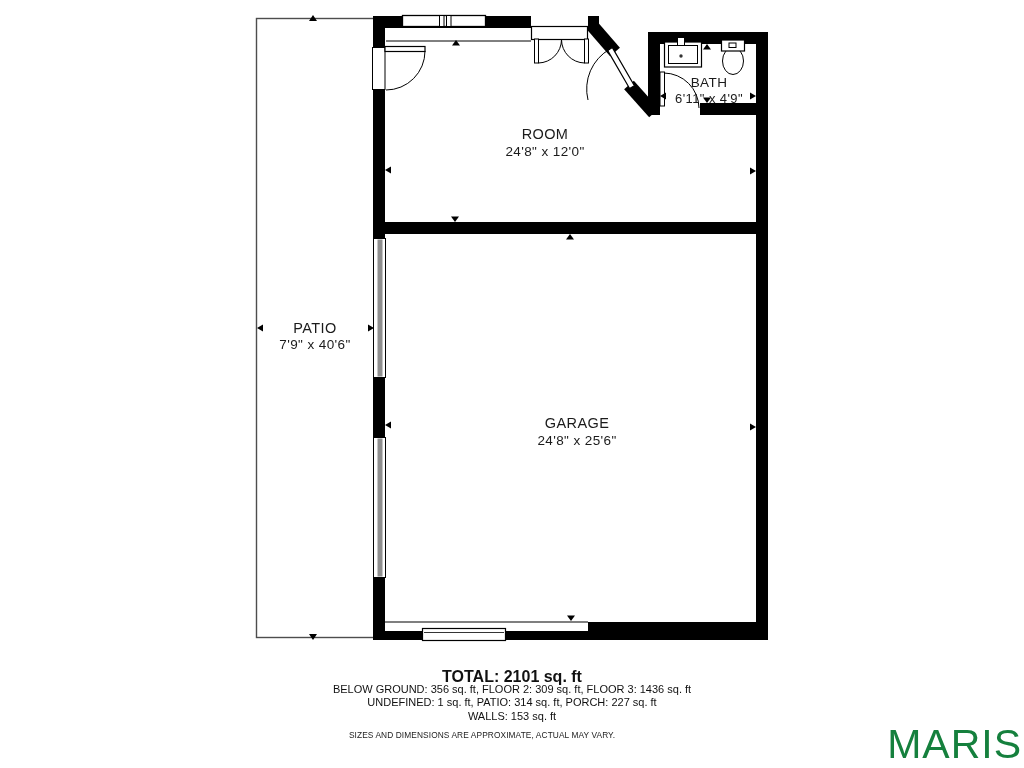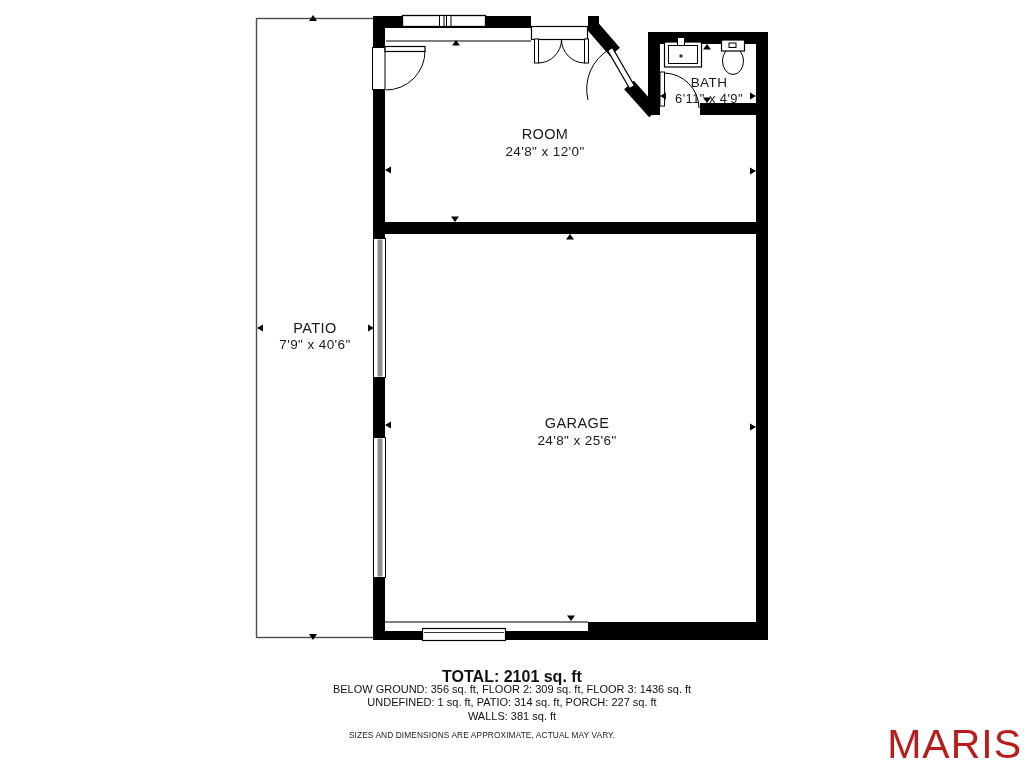--- a/index.html
+++ b/index.html
@@ -9,21 +9,21 @@
   svg text{font-family:"Liberation Sans",sans-serif;fill:#1b1b1b;letter-spacing:.4px;}
   .room-name{font-size:14.5px;}
   .room-dims{font-size:13.5px;}
   .bath-name{font-size:13.5px;}
   .bath-dims{font-size:13px;}
   #summary{position:absolute;left:0;top:670px;width:1024px;text-align:center;color:#111;}
   #summary .total{font-size:16px;font-weight:bold;line-height:13.2px;}
   #summary .line{font-size:11px;line-height:13.2px;}
   #summary .disclaimer{font-size:8.6px;line-height:10px;margin-top:7px;position:relative;left:-30px;
                        transform:scaleX(.97);letter-spacing:.1px;color:#222;}
-  #watermark{position:absolute;right:2px;bottom:0px;font-size:41px;color:#b91c1c;
+  #watermark{position:absolute;right:2px;bottom:0px;font-size:41px;color:#15803d;
              letter-spacing:1px;font-family:"Liberation Sans",sans-serif;}
 </style>
 </head>
 <body>
 
 <div id="canvas">
 
 <svg width="1024" height="768" viewBox="0 0 1024 768">
 
   <g>
@@ -137,19 +137,19 @@
   <text class="bath-dims" x="709" y="103" text-anchor="middle">6'11" x 4'9"</text>
 
   <text class="room-name" x="577" y="428" text-anchor="middle">GARAGE</text>
   <text class="room-dims" x="577" y="445" text-anchor="middle">24'8" x 25'6"</text>
 </svg>
 
   <div id="summary">
     <div class="total">TOTAL: 2101 sq. ft</div>
     <div class="line">BELOW GROUND: 356 sq. ft, FLOOR 2: 309 sq. ft, FLOOR 3: 1436 sq. ft</div>
     <div class="line">UNDEFINED: 1 sq. ft, PATIO: 314 sq. ft, PORCH: 227 sq. ft</div>
-    <div class="line">WALLS: 381 sq. ft</div>
+    <div class="line">WALLS: 153 sq. ft</div>
     <div class="disclaimer">SIZES AND DIMENSIONS ARE APPROXIMATE, ACTUAL MAY VARY.</div>
   </div>
 
   <div id="watermark">MARIS</div>
 
 </div>
 
 </body></html>

